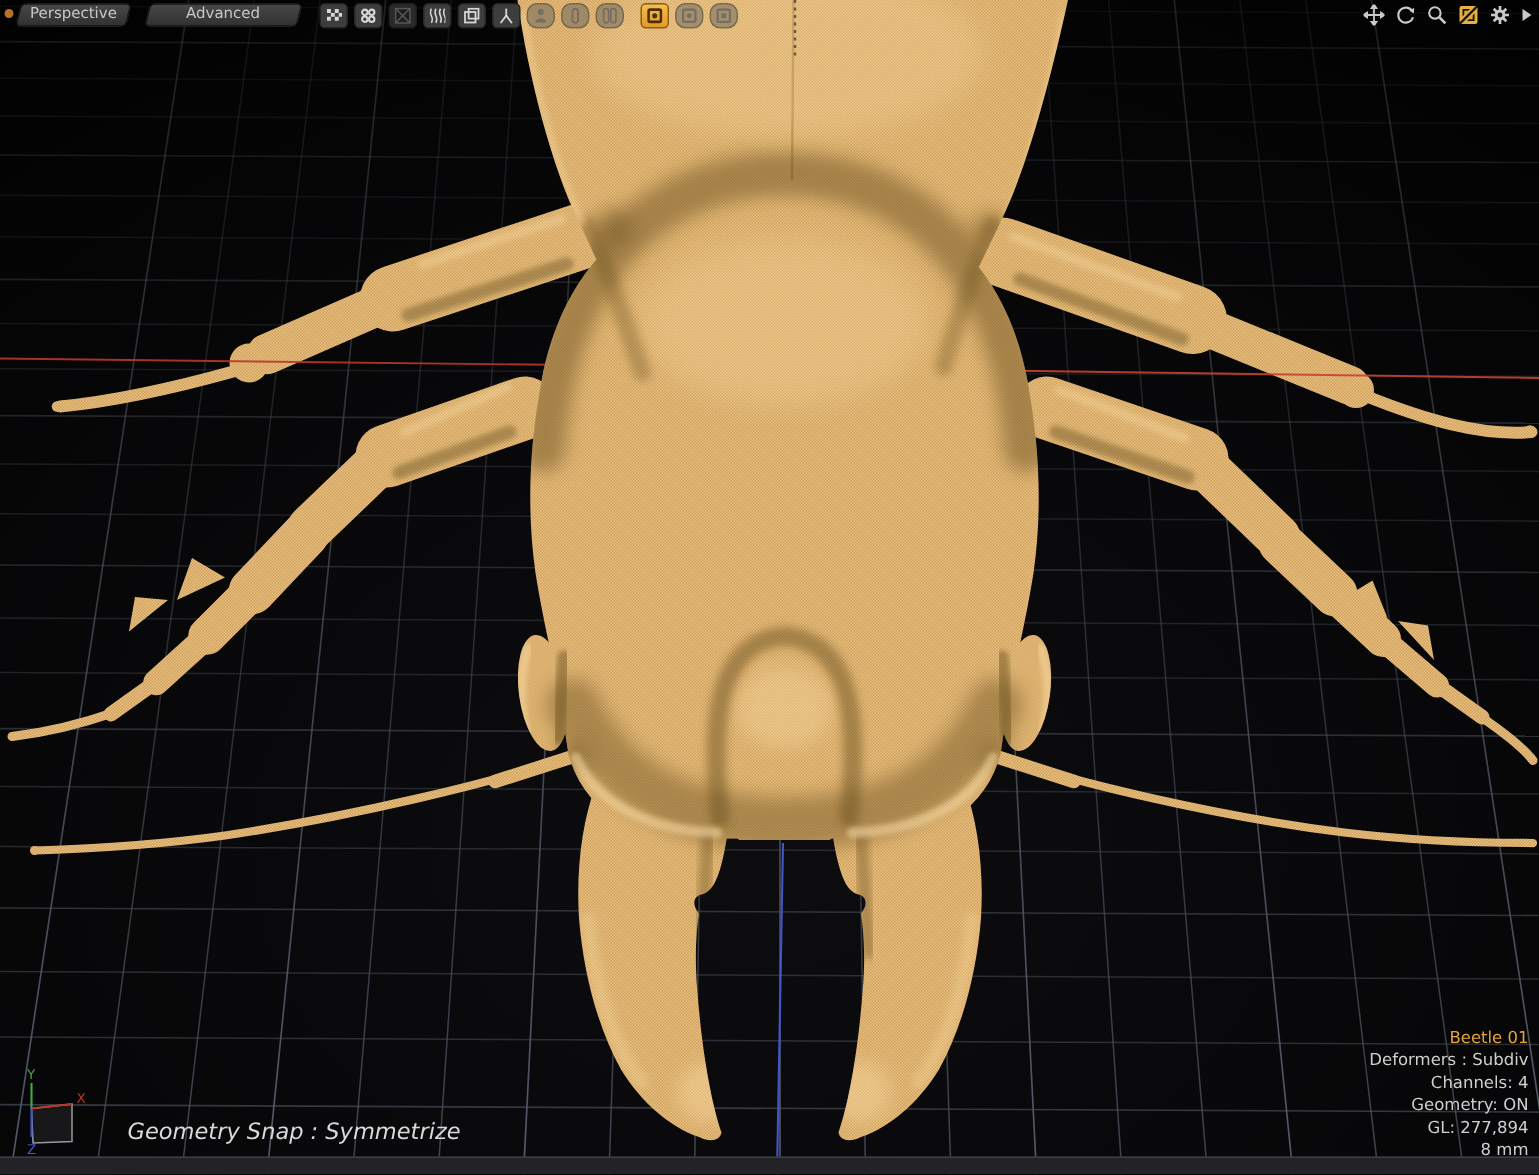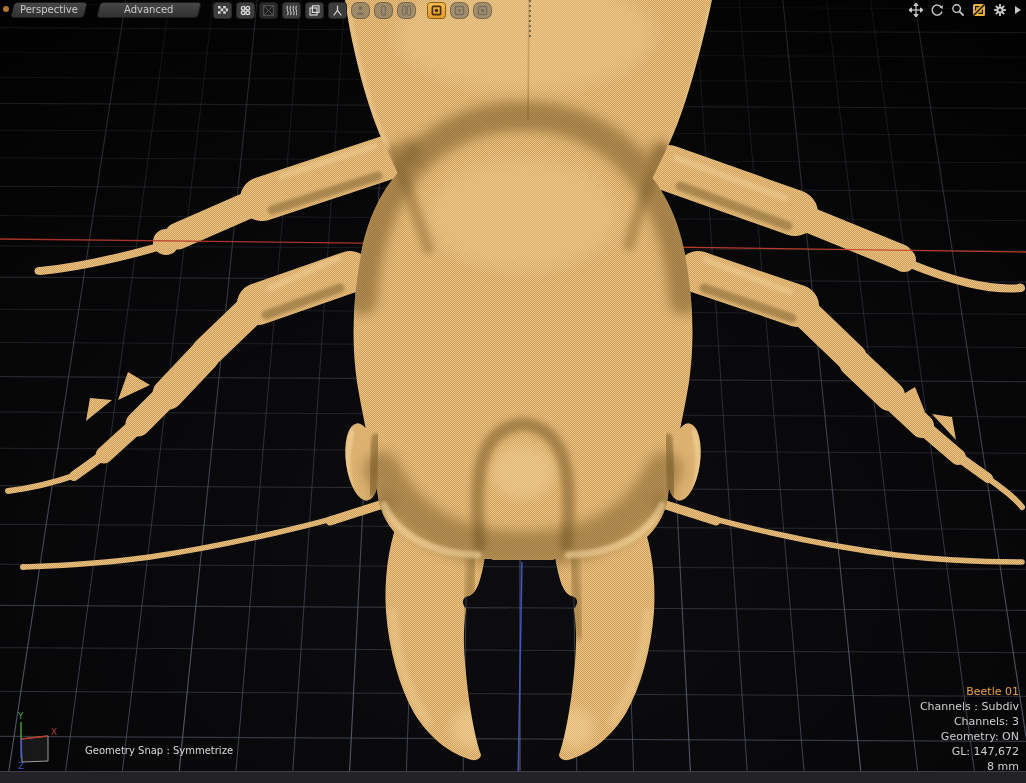--- a/index.html
+++ b/index.html
@@ -24,21 +24,21 @@
   .tbtn.darker{background:#2a2a2a;border:1px solid #1d1d1d;color:#6a6a6a;}
   .tbtn.ghost{background:rgba(112,105,93,.55);border:1px solid rgba(70,62,50,.45);
               border-radius:7px;color:#756f63;}
   .tbtn.orange{background:linear-gradient(#f8bc4a,#e3992b);border:1px solid #8a5c14;color:#4a3008;}
   .tbtn svg{display:block;}
   .tb-right{position:absolute;right:4px;top:1px;height:17px;display:flex;align-items:center;gap:7px;}
   .tb-right .ticon{color:#c9c9c9;cursor:pointer;display:flex;align-items:center;}
 
   
   .gizmo{position:absolute;left:8px;top:708px;}
-  .snap-text{position:absolute;left:85px;top:745px;font-size:10px;color:#d9d9d9;white-space:nowrap;}
+  .snap-text{position:absolute;left:85px;top:745px;font-size:15px;color:#d9d9d9;white-space:nowrap;font-style:italic;}
   .info{position:absolute;right:7px;top:684px;text-align:right;font-size:11px;line-height:15px;color:#cfcfcf;margin-left:48px;}
   .info .item{color:var(--accent,#e8a33d);}
   .bottombar{position:absolute;left:0;right:0;bottom:0;height:11px;background:#232327;border-top:1px solid #3e3e44;}
 </style>
 </head>
 <body>
 
 <div id="stage" style="--accent: #e8a33d; --accent-dim: #b5722c; --axis-red: #b8392a; --axis-red-bright: #c8422e; --axis-blue: #4254c8; --axis-green: #44aa44; --beetle-light: #ecc385; --beetle-dark: #cda05b;">
 
   <svg id="scene" viewBox="0 0 1026 783" width="1026" height="783">
@@ -417,21 +417,21 @@
     <line x1="13" y1="31" x2="13" y2="50" stroke="var(--axis-blue,#4254c8)" stroke-width="1.4"></line>
     <text x="10" y="11" font-size="9" fill="var(--axis-green,#44aa44)">Y</text>
     <text x="43" y="27" font-size="9" fill="var(--axis-red,#b8392a)">X</text>
     <text x="10" y="61" font-size="9" fill="var(--axis-blue,#4254c8)">Z</text>
   </svg>
 
   <div class="snap-text">Geometry Snap : Symmetrize</div>
 
   <div class="info">
     <div class="item">Beetle 01</div>
-    <div>Channels : Subdiv</div>
-    <div>Channels: 3</div>
+    <div>Deformers : Subdiv</div>
+    <div>Channels: 4</div>
     <div>Geometry: ON</div>
-    <div>GL: 147,672</div>
+    <div>GL: 277,894</div>
     <div>8 mm</div>
   </div>
 
   <div class="bottombar"></div>
 </div>
 
 </body></html>

